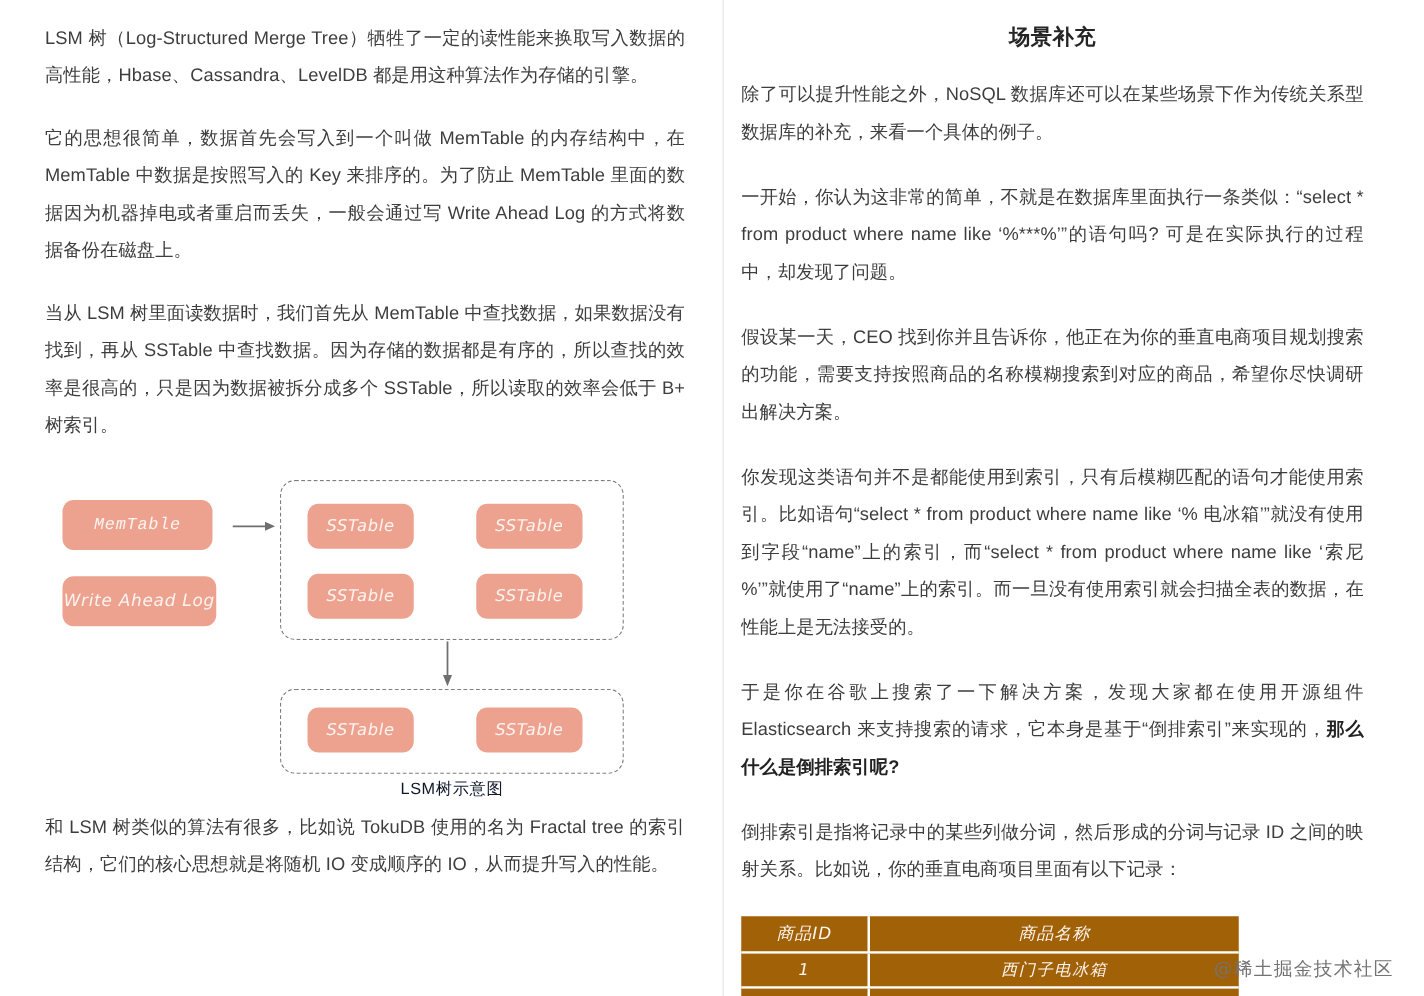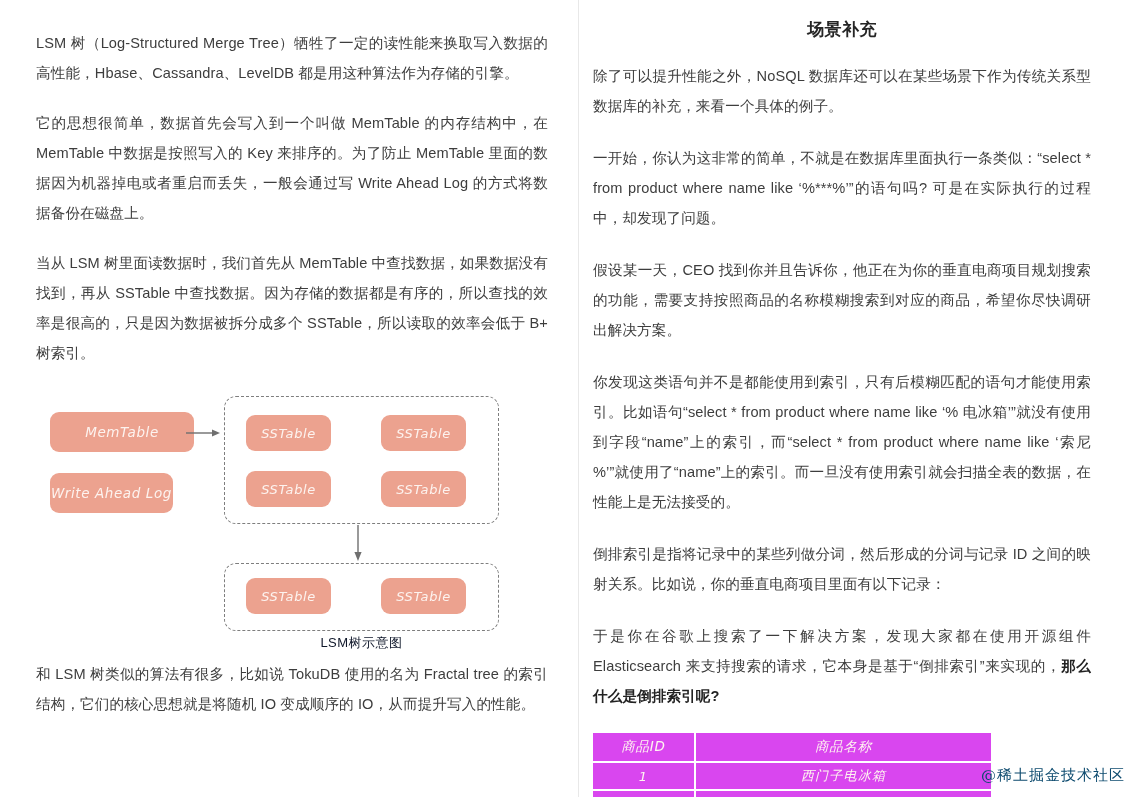--- a/index.html
+++ b/index.html
@@ -21,21 +21,21 @@
     height: 797px;
     display: flex;
     box-sizing: border-box;
   }
   .column {
     box-sizing: border-box;
     position: relative;
   }
   .col-left {
     width: 578px;
-    padding: 28px 30px 10px 36px;
+    padding: 16px 30px 10px 36px;
   }
   .col-divider {
     width: 1px;
     background: #e8e8e8;
     height: 797px;
     flex: 0 0 1px;
   }
   .col-right {
     width: 560px;
     padding: 16px 48px 10px 14px;
@@ -77,21 +77,21 @@
     background: #eca28f;
     border-radius: 9px;
     color: #fdf3ef;
     display: flex;
     align-items: center;
     justify-content: center;
     font-size: 13.5px;
     letter-spacing: 0.6px;
     box-sizing: border-box;
   }
-  .memtable { left: 14px;  top: 24px; width: 144px; height: 40px; }
+  .memtable { left: 14px;  top: 24px; width: 120px; height: 40px; font-family: Liberation Mono, monospace; }
   .wal      { left: 14px;  top: 85px; width: 123px; height: 40px; }
 
   .dashbox {
     position: absolute;
     border: 1.6px dashed #7e7e7e;
     border-radius: 12px;
     box-sizing: border-box;
   }
   .dash-top { left: 188px; top: 8px;  width: 275px; height: 128px; }
   .dash-bot { left: 188px; top: 175px; width: 275px; height: 68px; }
@@ -127,21 +127,21 @@
 
   
   .data-table {
     border-collapse: separate;
     border-spacing: 0;
     width: 398px;
     margin: 8px 0 26px 0;
     table-layout: fixed;
   }
   .data-table th, .data-table td {
-    background: #d946ef;
+    background: #a16207;
     color: #fff5f0;
     text-align: center;
     border-right: 2px solid #ffffff;
     border-bottom: 2px solid #ffffff;
     box-sizing: border-box;
   }
   .data-table th {
     height: 30px;
     font-size: 13.5px;
     font-weight: normal;
@@ -152,23 +152,23 @@
     font-size: 13px;
     letter-spacing: 1.2px;
   }
   .data-table th:last-child,
   .data-table td:last-child { border-right: none; }
   .data-table tr:last-child td { border-bottom: none; }
   .col-id { width: 103px; }
 
   .watermark {
     position: absolute;
-    right: 14px;
+    right: 24px;
     bottom: 12px;
-    color: #0c4a6e;
+    color: #737373;
     font-size: 15px;
     letter-spacing: 1px;
     font-family: "DejaVu Serif", serif;
     user-select: none;
   }
 </style>
 </head>
 <body>
 
 <div class="page">
@@ -218,23 +218,23 @@
 
   <div class="column col-right">
 
     <h2 class="section-title">场景补充</h2>
 
     <p class="para">除了可以提升性能之外，NoSQL 数据库还可以在某些场景下作为传统关系型数据库的补充，来看一个具体的例子。</p>
     <p class="para">一开始，你认为这非常的简单，不就是在数据库里面执行一条类似：“select * from product where name like ‘%***%’”的语句吗? 可是在实际执行的过程中，却发现了问题。</p>
     <p class="para">假设某一天，CEO 找到你并且告诉你，他正在为你的垂直电商项目规划搜索的功能，需要支持按照商品的名称模糊搜索到对应的商品，希望你尽快调研出解决方案。</p>
     <p class="para">你发现这类语句并不是都能使用到索引，只有后模糊匹配的语句才能使用索引。比如语句“select * from product where name like ‘% 电冰箱’”就没有使用到字段“name”上的索引，而“select * from product where name like ‘索尼 %’”就使用了“name”上的索引。而一旦没有使用索引就会扫描全表的数据，在性能上是无法接受的。</p>
 
+    <p class="para"><span>于是你在谷歌上搜索了一下解决方案，发现大家都在使用开源组件 Elasticsearch 来支持搜索的请求，它本身是基于“倒排索引”来实现的，</span><span class="bold-inline">那么什么是倒排索引呢?</span></p>
+
     <p class="para">倒排索引是指将记录中的某些列做分词，然后形成的分词与记录 ID 之间的映射关系。比如说，你的垂直电商项目里面有以下记录：</p>
-
-    <p class="para"><span>于是你在谷歌上搜索了一下解决方案，发现大家都在使用开源组件 Elasticsearch 来支持搜索的请求，它本身是基于“倒排索引”来实现的，</span><span class="bold-inline">那么什么是倒排索引呢?</span></p>
 
     <table class="data-table">
       <thead>
         <tr>
           <th class="col-id hand">商品ID</th>
           <th class="hand">商品名称</th>
         </tr>
       </thead>
       <tbody>
         <tr>

